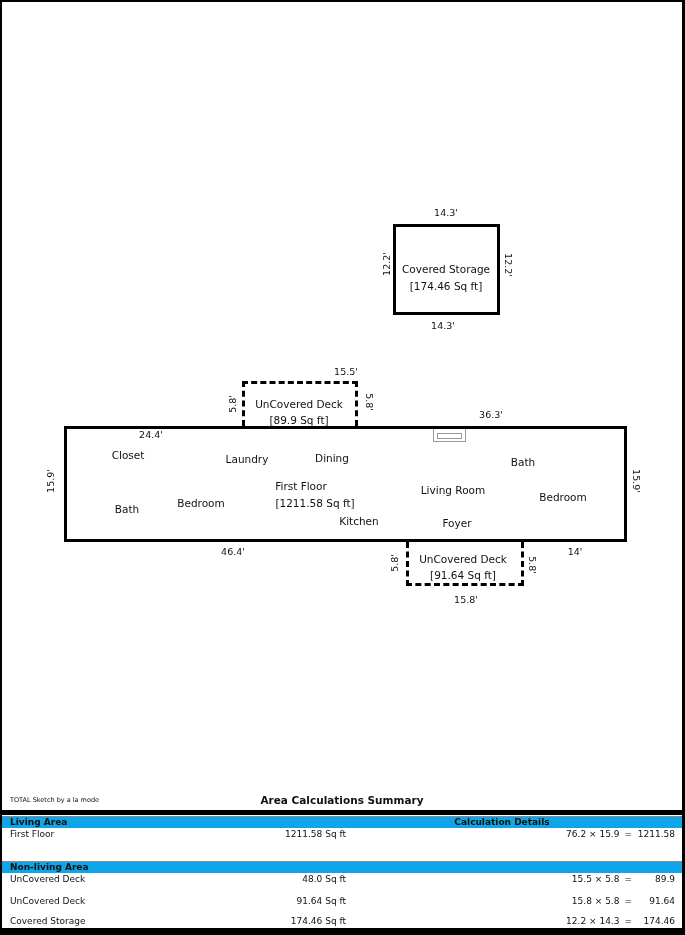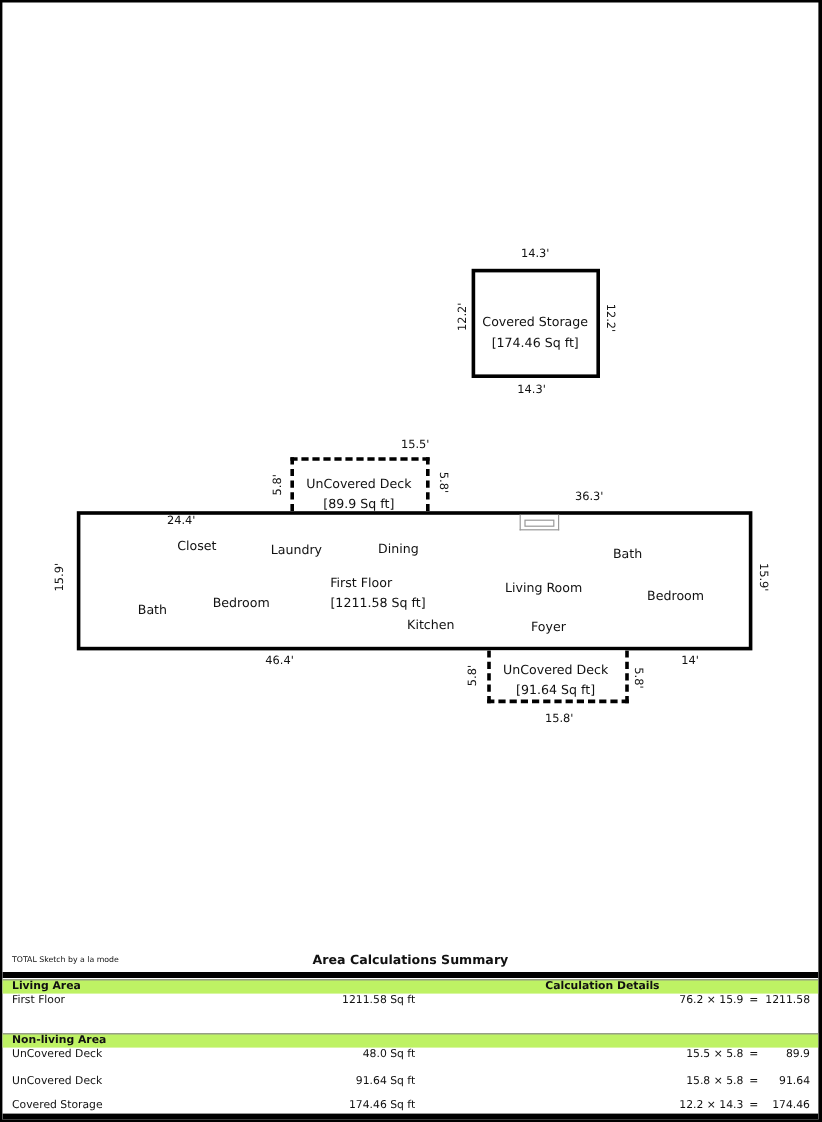--- a/index.html
+++ b/index.html
@@ -26,21 +26,21 @@
   .rotl{transform:translate(-50%,-50%) rotate(-90deg);}
   .rotr{transform:translate(-50%,-50%) rotate(90deg);}
   
   .solidbox{position:absolute;box-sizing:border-box;border:3px solid #000;background:#fff;}
   .dashedbox{position:absolute;box-sizing:border-box;background:#fff;}
   #upper-deck{border:3px dashed #000;border-bottom:none;}
   #lower-deck{border:3px dashed #000;border-top:none;}
   #wall-notch{position:absolute;box-sizing:border-box;border:1px solid #999;border-top:none;background:#fff;}
   #wall-notch .inner{position:absolute;left:3px;right:3px;bottom:2px;height:4px;border:1px solid #999;background:#fff;}
   
-  .band{position:absolute;left:0;right:0;height:11px;background:#bef264;border-top:1px solid #8a8a8a;}
+  .band{position:absolute;left:0;right:0;height:11px;background:#0ea5e9;border-top:1px solid #8a8a8a;}
   .band .bandlabel{position:absolute;left:8px;top:0;font-size:9px;font-weight:bold;line-height:11px;}
   #calc-details-header{position:absolute;left:500px;top:0;transform:translateX(-50%);font-size:9px;font-weight:bold;line-height:11px;}
   .trow{position:absolute;left:0;right:0;height:12px;font-size:9px;line-height:12px;}
   .trow .tname{position:absolute;left:8px;top:0;}
   .trow .tvalue{position:absolute;right:336px;top:0;text-align:right;}
   .trow .tcalc{position:absolute;right:7px;top:0;display:flex;}
   .trow .texpr{display:inline-block;min-width:62px;text-align:right;}
   .trow .teq{display:inline-block;margin:0 5px;}
   .trow .tres{display:inline-block;min-width:38px;text-align:right;}
   .bold{font-weight:bold;}
@@ -73,21 +73,21 @@
     <div class="inner"></div>
   </div>
 
   <div class="lbl dim" style="left:149px;top:432px;">24.4'</div>
   <div class="lbl dim" style="left:489px;top:412px;">36.3'</div>
   <div class="lbl dim rotl" style="left:48px;top:479px;">15.9'</div>
   <div class="lbl dim rotr" style="left:634px;top:479px;">15.9'</div>
   <div class="lbl dim" style="left:231px;top:549px;">46.4'</div>
   <div class="lbl dim" style="left:573px;top:549px;">14'</div>
 
-  <div class="lbl" style="left:126px;top:453px;margin-left:36px;">Closet</div>
+  <div class="lbl" style="left:126px;top:453px;">Closet</div>
   <div class="lbl" style="left:245px;top:457px;">Laundry</div>
   <div class="lbl" style="left:330px;top:456px;">Dining</div>
   <div class="lbl" style="left:299px;top:484px;">First Floor</div>
   <div class="lbl" style="left:313px;top:501px;">[1211.58 Sq ft]</div>
   <div class="lbl" style="left:125px;top:507px;">Bath</div>
   <div class="lbl" style="left:199px;top:501px;">Bedroom</div>
   <div class="lbl" style="left:357px;top:519px;">Kitchen</div>
   <div class="lbl" style="left:451px;top:488px;">Living Room</div>
   <div class="lbl" style="left:455px;top:521px;">Foyer</div>
   <div class="lbl" style="left:521px;top:460px;">Bath</div>

